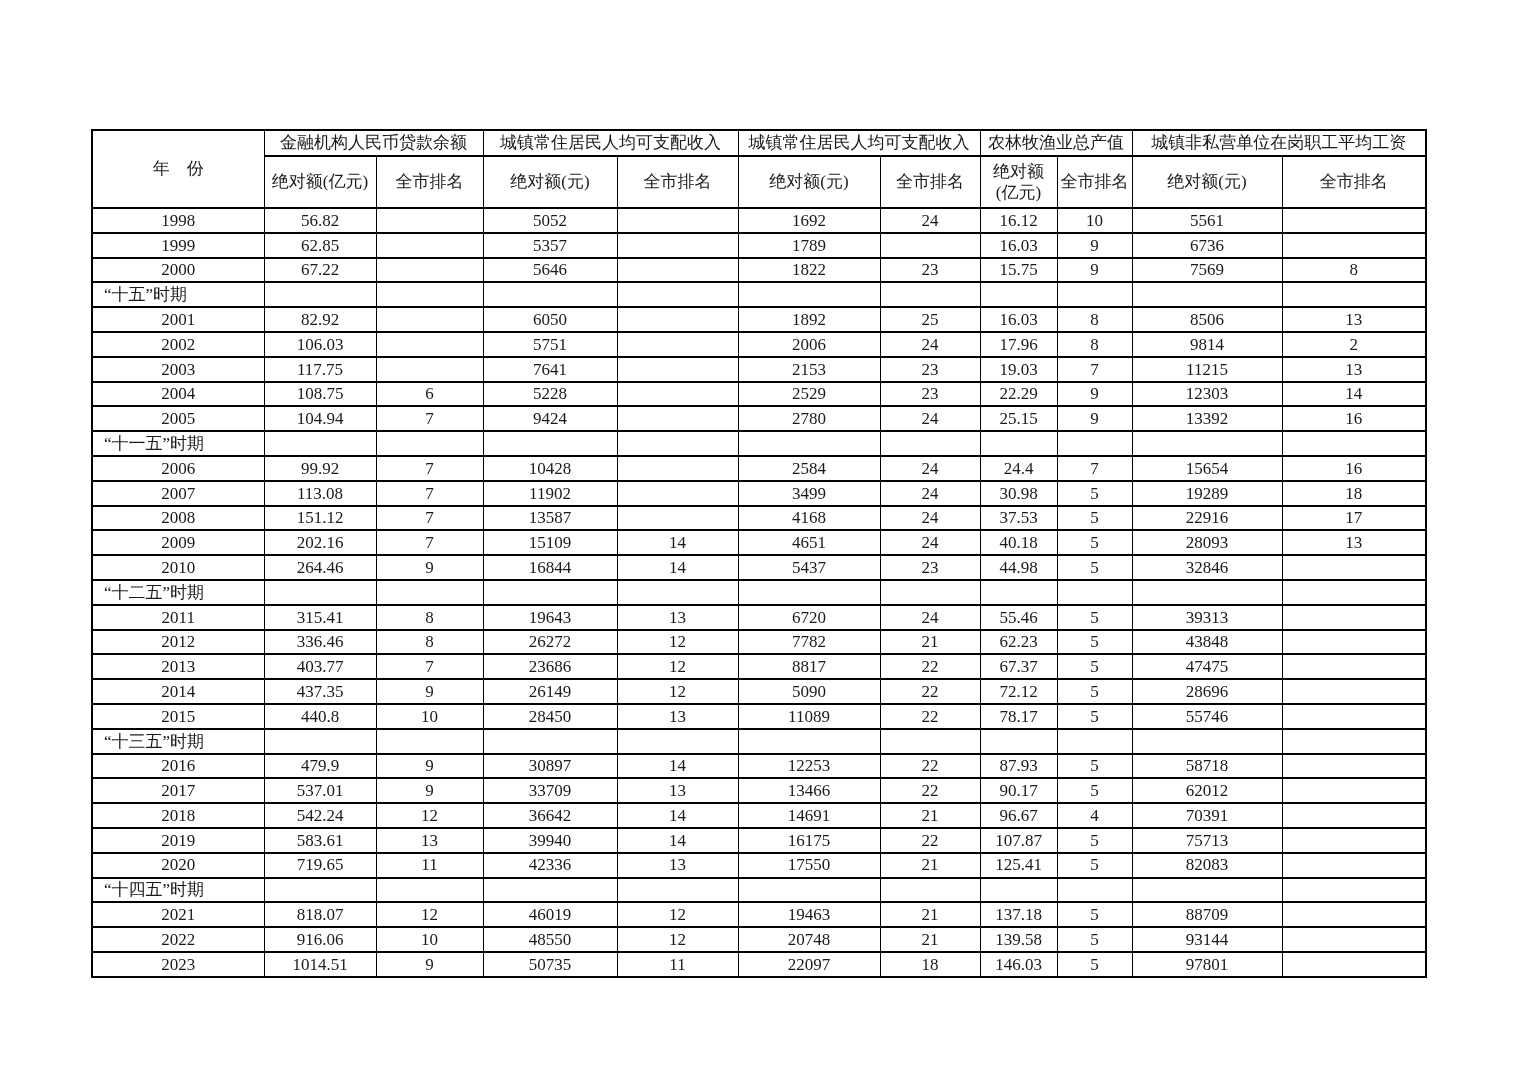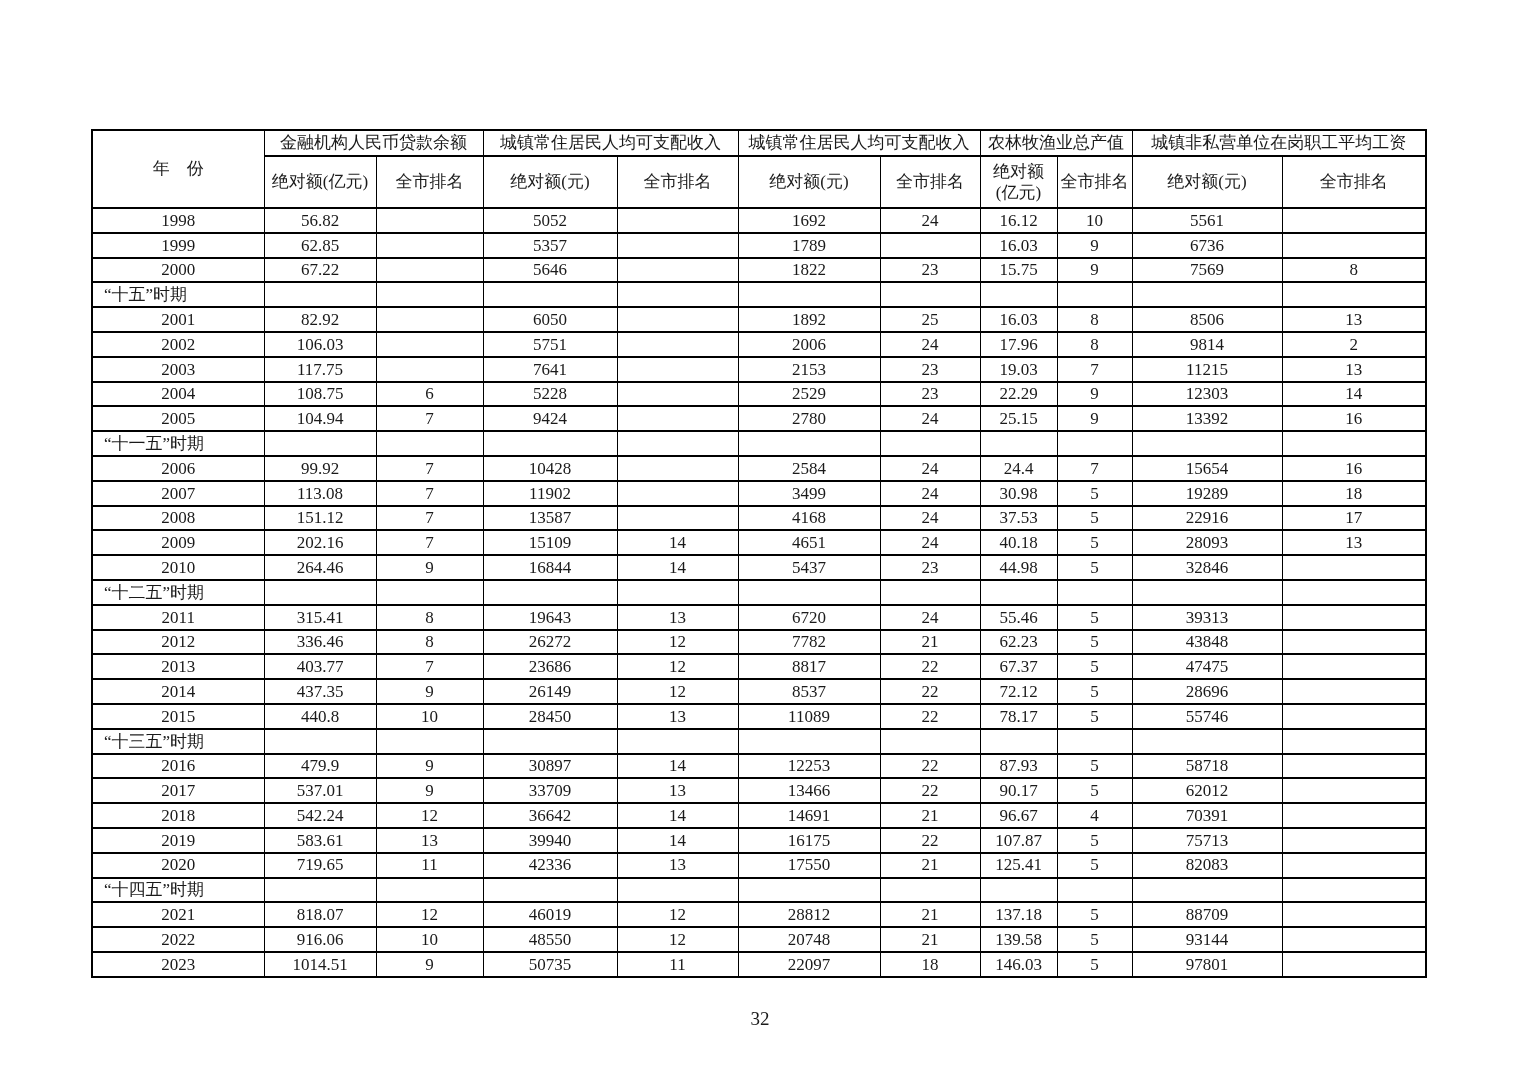--- a/index.html
+++ b/index.html
@@ -344,21 +344,21 @@
           <td>5</td>
           <td>47475</td>
           <td></td>
         </tr>
         <tr>
           <td class="rowlabel year">2014</td>
           <td>437.35</td>
           <td>9</td>
           <td>26149</td>
           <td>12</td>
-          <td>8537</td>
+          <td>5090</td>
           <td>22</td>
           <td>72.12</td>
           <td>5</td>
           <td>28696</td>
           <td></td>
         </tr>
         <tr>
           <td class="rowlabel year">2015</td>
           <td>440.8</td>
           <td>10</td>
@@ -461,21 +461,21 @@
           <td></td>
           <td></td>
           <td></td>
         </tr>
         <tr>
           <td class="rowlabel year">2021</td>
           <td>818.07</td>
           <td>12</td>
           <td>46019</td>
           <td>12</td>
-          <td>28812</td>
+          <td>19463</td>
           <td>21</td>
           <td>137.18</td>
           <td>5</td>
           <td>88709</td>
           <td></td>
         </tr>
         <tr>
           <td class="rowlabel year">2022</td>
           <td>916.06</td>
           <td>10</td>
@@ -497,15 +497,14 @@
           <td>22097</td>
           <td>18</td>
           <td>146.03</td>
           <td>5</td>
           <td>97801</td>
           <td></td>
         </tr>
       </tbody>
   </table>
 
-  <div id="page-number">32</div>
 
 </div>
 
 </body></html>

